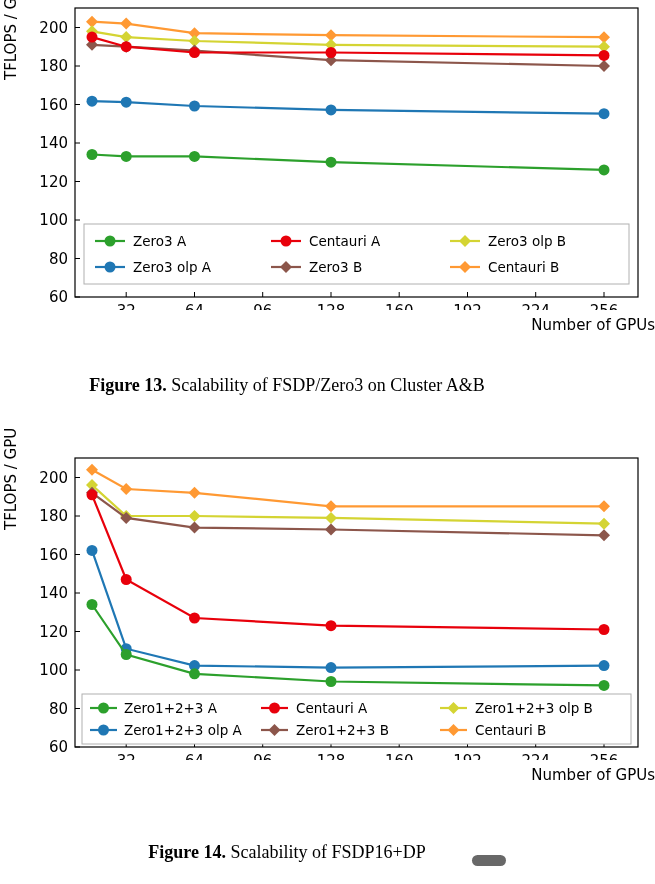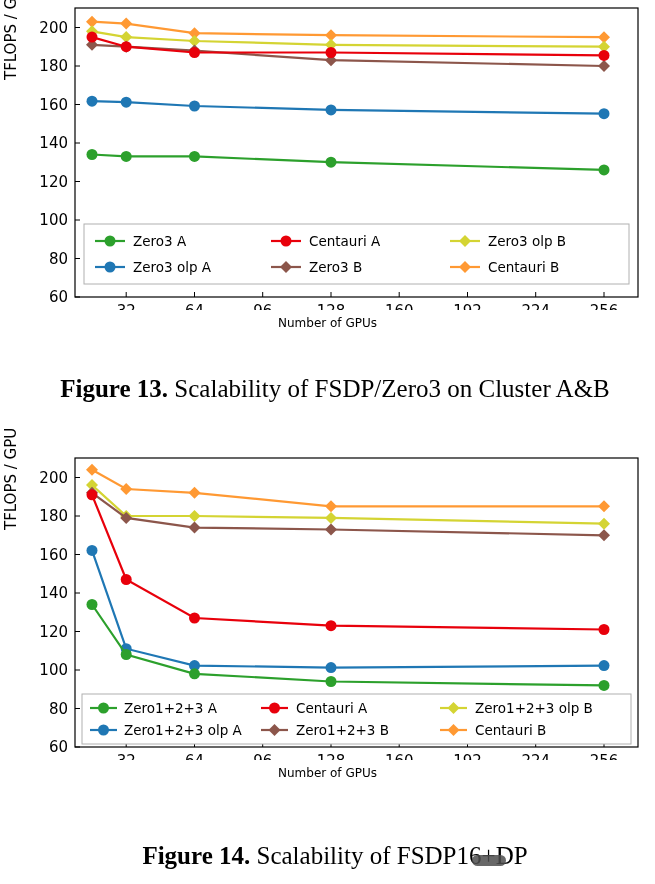--- a/index.html
+++ b/index.html
@@ -39,32 +39,31 @@
     transform: rotate(-90deg);
     transform-origin: left top;
     font-family: "DejaVu Sans", sans-serif;
     font-size: 15px;
     white-space: nowrap;
     letter-spacing: 0px;
   }
   .xlabel {
     position: absolute;
     width: 655px;
-    text-align: center;
+    text-align: right;
     font-family: "DejaVu Sans", sans-serif;
-    font-size: 12px;
+    font-size: 15px;
   }
   .caption {
     position: absolute;
     left: 0;
     width: 574px;
     text-align: center;
-    font-size: 25px;
+    font-size: 18px;
     font-family: "Liberation Serif", serif;
-    padding-left: 48px;
   }
   .caption b {
     font-weight: bold;
   }
   .smudge {
     position: absolute;
     width: 34px;
     height: 11px;
     background: #4d4d4d;
     border-radius: 6px;

